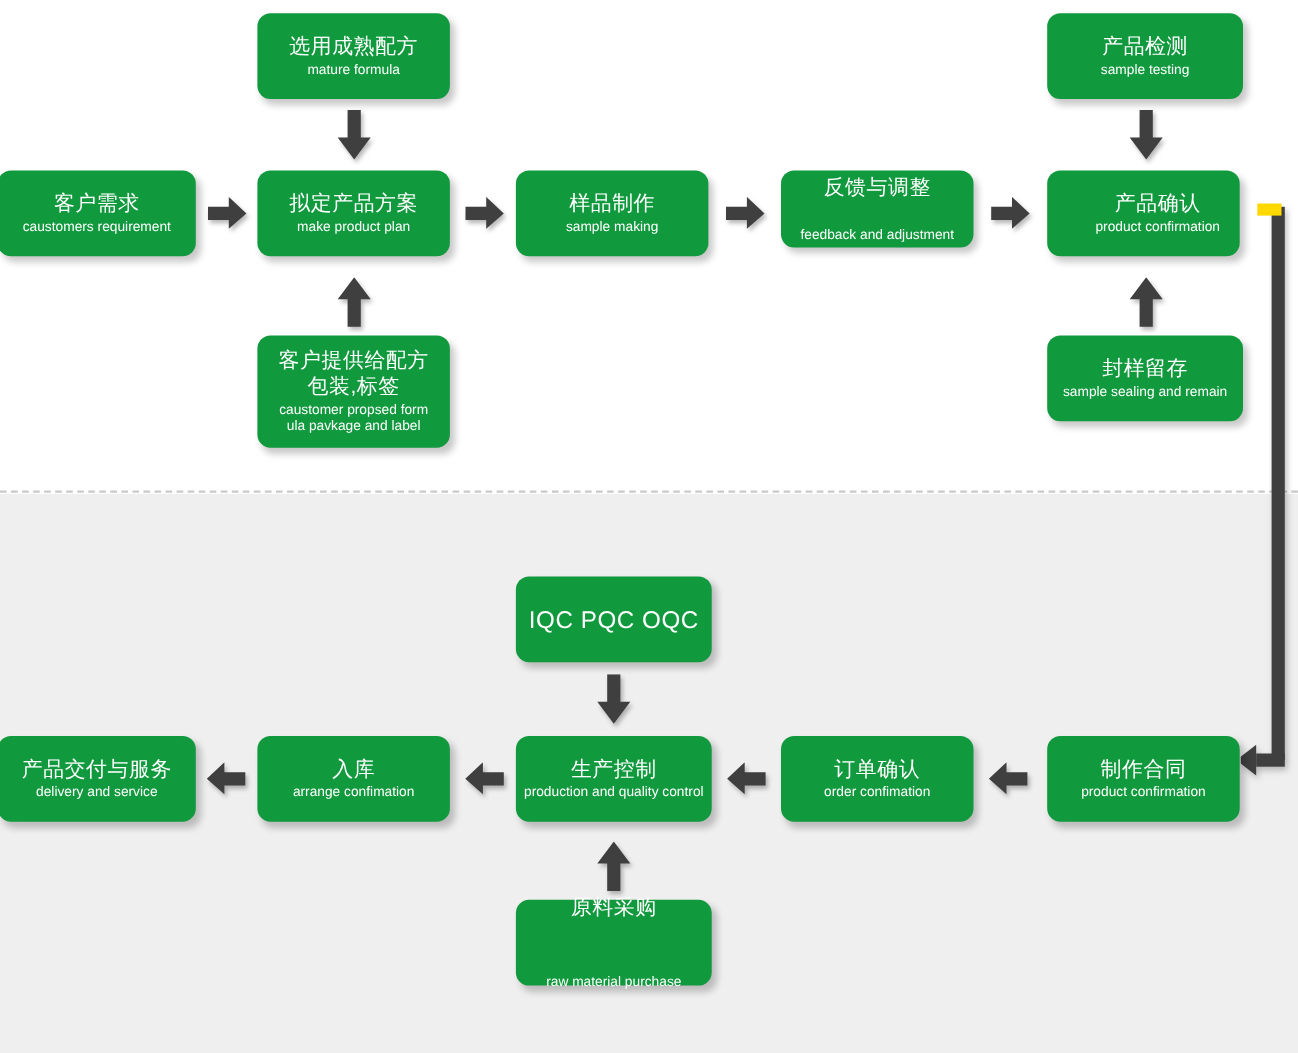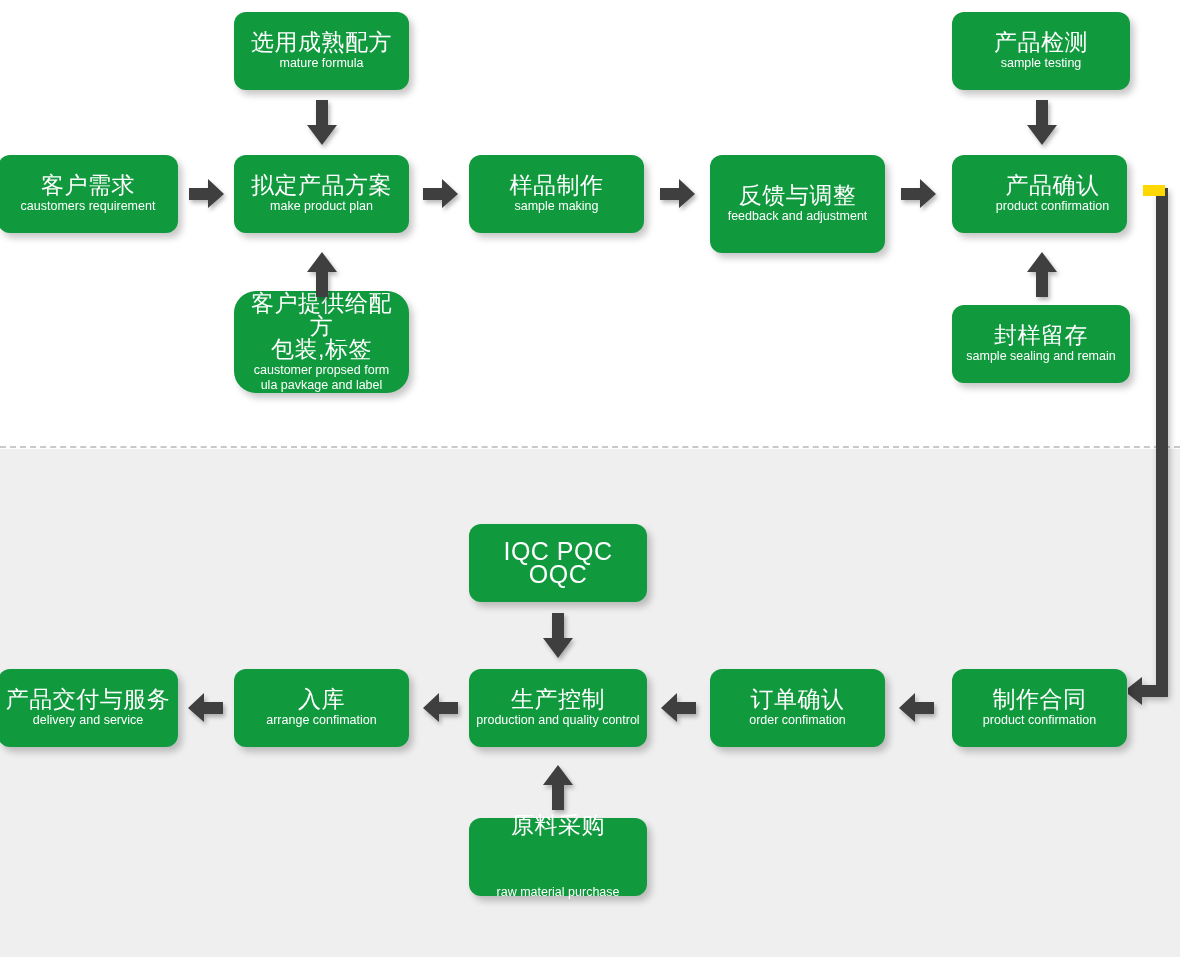--- a/index.html
+++ b/index.html
@@ -45,35 +45,35 @@
     display: flex;
     flex-direction: column;
     align-items: center;
     justify-content: center;
     text-align: center;
     color: #ffffff;
     box-shadow: 4px 5px 7px rgba(0,0,0,0.22);
     padding: 4px 6px;
   }
   .node .cn {
-    font-size: 23px;
+    font-size: 19px;
     line-height: 23px;
     font-weight: 400;
     letter-spacing: 0.5px;
     white-space: pre-line;
   }
   .node .en {
     font-size: 12.5px;
     line-height: 15px;
     font-weight: 400;
     margin-top: 2px;
     white-space: pre-line;
   }
   .node.single .cn {
-    font-size: 25px;
+    font-size: 22px;
     text-align: center;
   }
   
   .arrow {
     position: absolute;
     filter: drop-shadow(2px 3px 2px rgba(0,0,0,0.28));
   }
   .arrow svg { display: block; }
   
   .connector {
@@ -107,31 +107,31 @@
   <div class="node" style="left:234px; top:155px; width:175px; height:78px;">
     <div class="cn">拟定产品方案</div>
     <div class="en">make product plan</div>
   </div>
 
   <div class="node" style="left:469px; top:155px; width:175px; height:78px;">
     <div class="cn">样品制作</div>
     <div class="en">sample making</div>
   </div>
 
-  <div class="node" style="left:710px; top:155px; width:175px; height:98px;">
+  <div class="node" style="left:710px; top:155px; width:175px; height:70px;justify-content:space-between;">
     <div class="cn">反馈与调整</div>
     <div class="en">feedback and adjustment</div>
   </div>
 
   <div class="node" style="left:952px; top:155px; width:175px; height:78px;padding-left:32px;">
     <div class="cn">产品确认</div>
     <div class="en">product confirmation</div>
   </div>
 
-  <div class="node" style="left:234px; top:291px; width:175px; height:102px;border-radius:22px;">
+  <div class="node" style="left:234px; top:305px; width:175px; height:102px;">
     <div class="cn">客户提供给配方
 包装,标签</div>
     <div class="en">caustomer propsed form
 ula pavkage and label</div>
   </div>
 
   <div class="node" style="left:952px; top:12px; width:178px; height:78px;">
     <div class="cn">产品检测</div>
     <div class="en">sample testing</div>
   </div>

